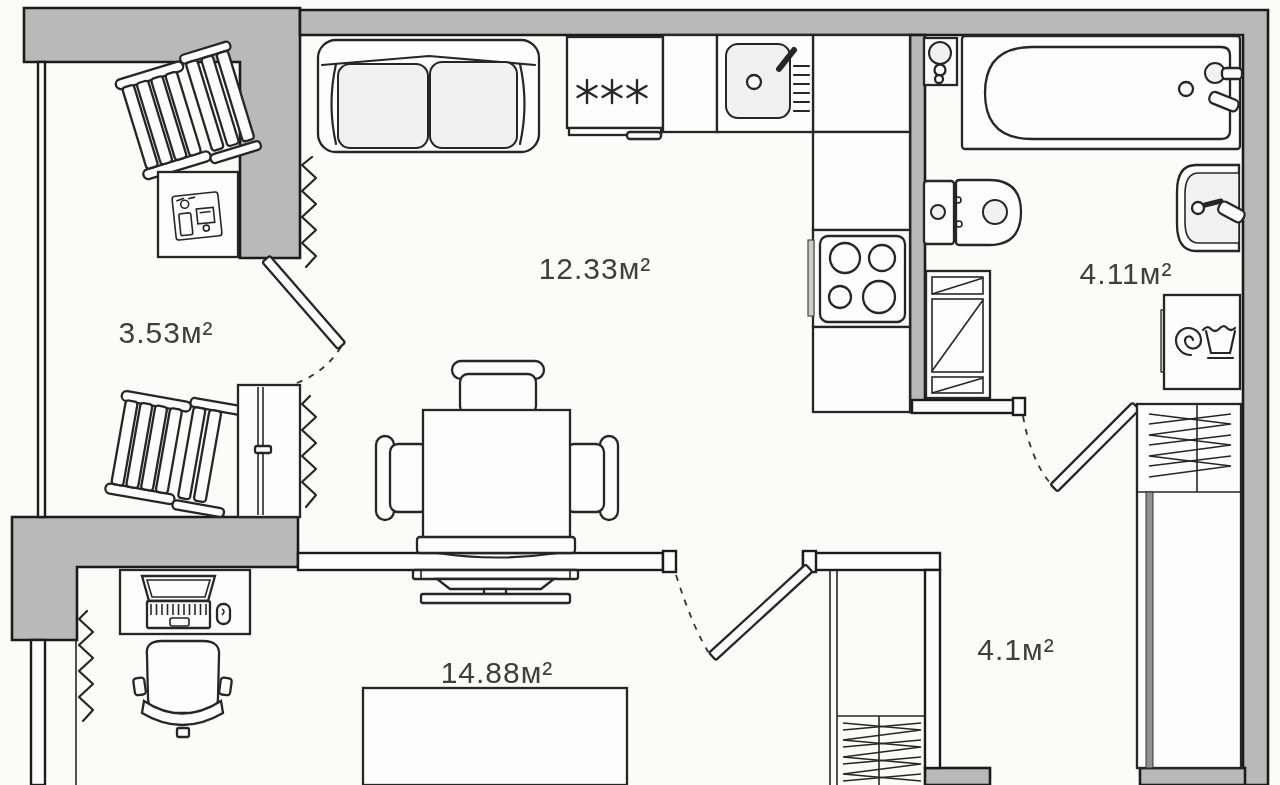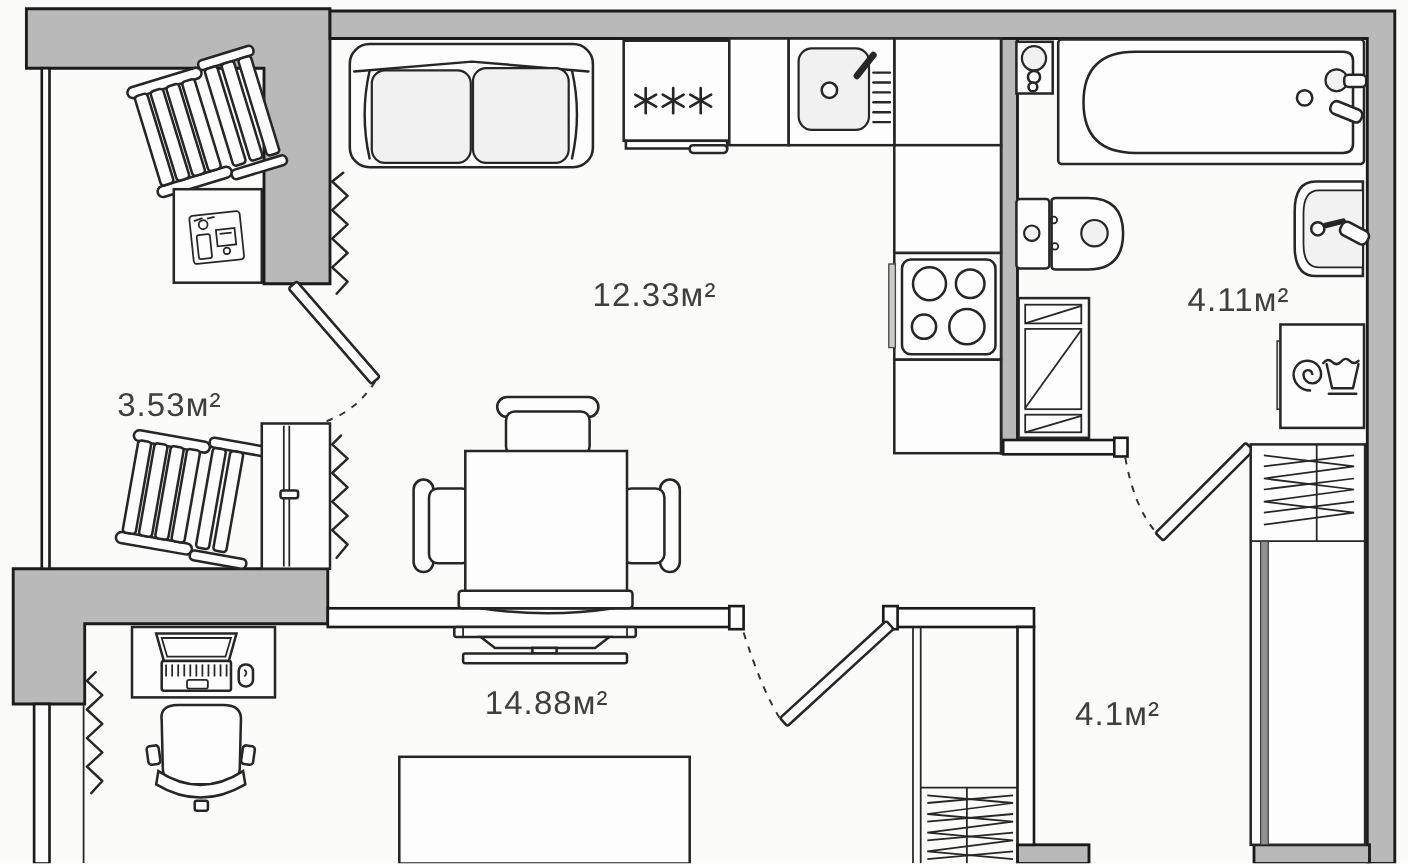--- a/index.html
+++ b/index.html
@@ -325,18 +325,18 @@
       <polyline fill="none" points="843,723 921,730 843,740 921,747 843,757 921,764 843,774 921,781"></polyline>
       <line x1="843" y1="730" x2="921" y2="723"></line>
       <line x1="843" y1="747" x2="921" y2="740"></line>
       <line x1="843" y1="764" x2="921" y2="757"></line>
       <line x1="843" y1="781" x2="921" y2="774"></line>
     </g>
   </g>
 
 </svg>
 
-  <div class="room-label" style="left:154px;top:333px;margin-top:36px;">3.53м²</div>
+  <div class="room-label" style="left:166px;top:333px;">3.53м²</div>
   <div class="room-label" style="left:595px;top:269px;text-align:right;">12.33м²</div>
   <div class="room-label" style="left:1093px;top:274px;margin-left:33px;">4.11м²</div>
-  <div class="room-label" style="left:497px;top:640px;text-align:right;">14.88м²</div>
+  <div class="room-label" style="left:497px;top:673px;text-align:right;">14.88м²</div>
   <div class="room-label" style="left:1016px;top:650px;">4.1м²</div>
 </div>
 
 </body></html>

